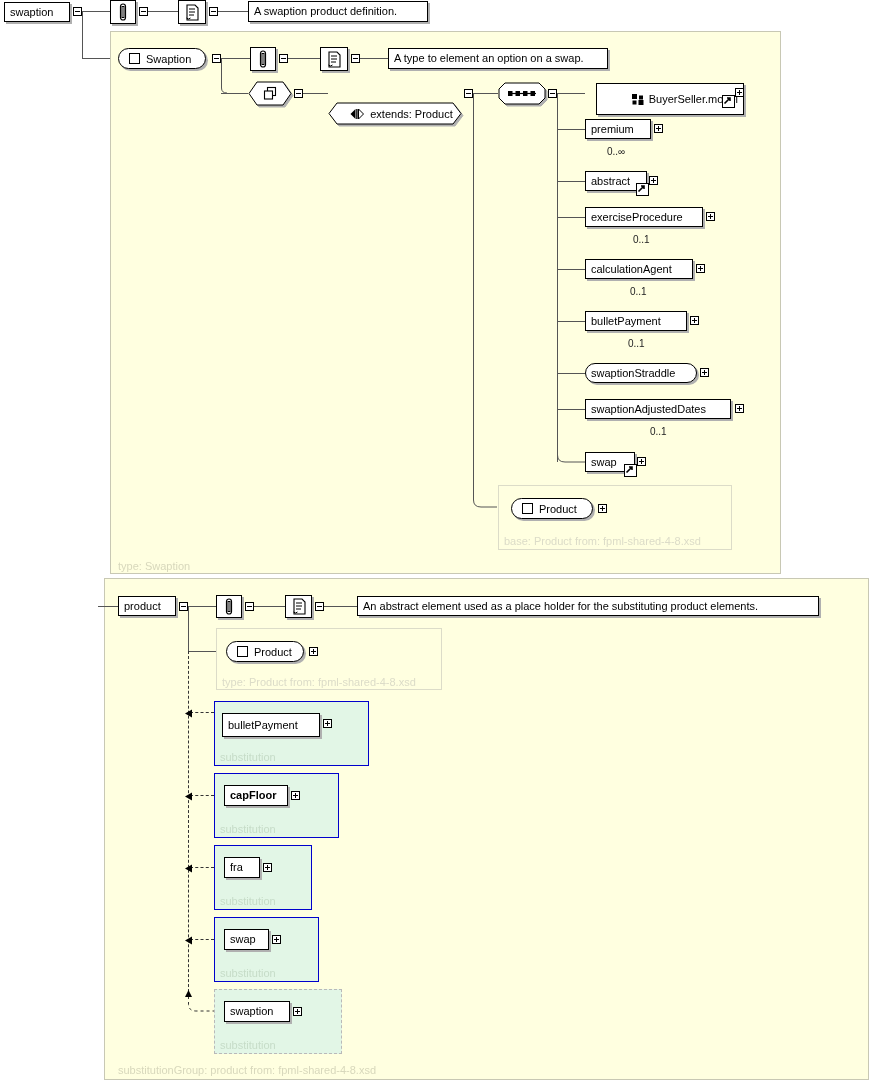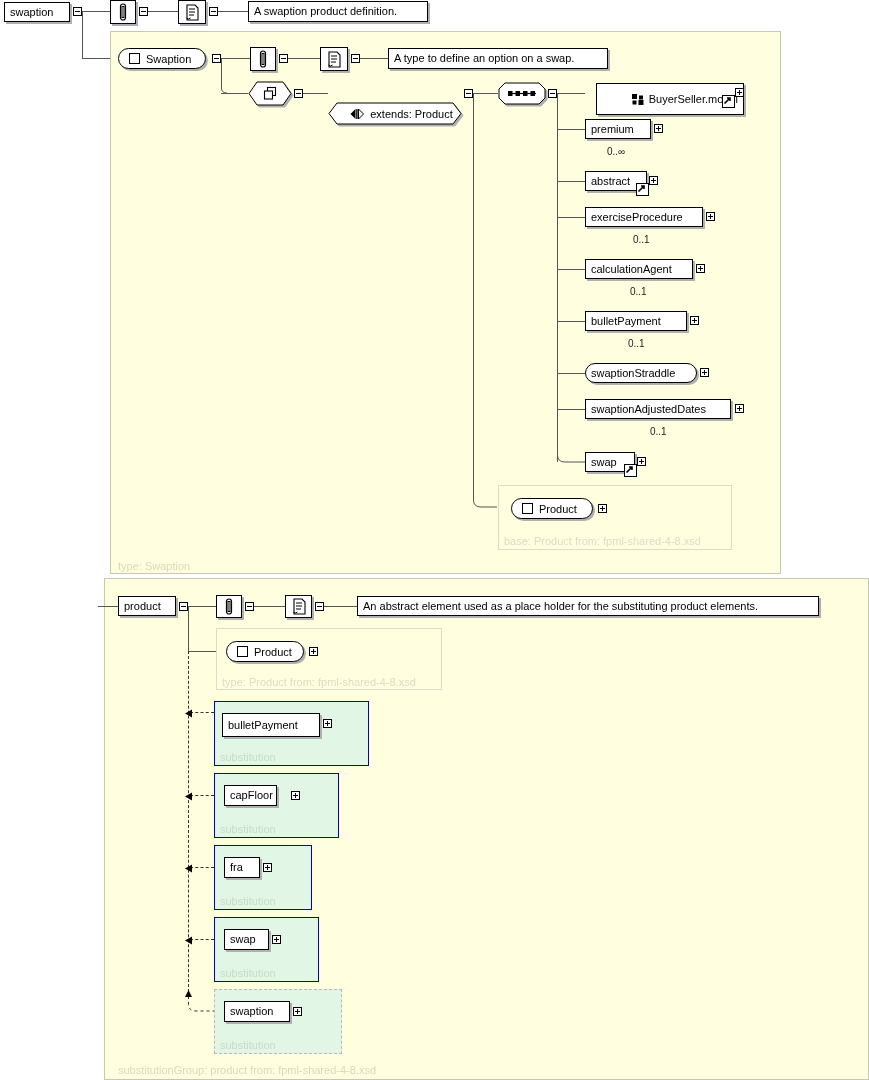--- a/index.html
+++ b/index.html
@@ -163,21 +163,21 @@
       <path d="M1.5 14 q2 2 4 0" stroke="#000" stroke-width="1" fill="none"></path>
     </svg>
   </span>
 </div>
 <div class="tog" style="left:351px;top:54px;">
     <i class="hbar"></i>
   </div>
 <div class="ln lnh" style="left:360px;top:58px;width:28px;"></div>
 
 <div class="nbox" style="left:388px;top:48px;width:220px;height:21px;">
-  <span>A type to define an option on a swap.</span>
+  <span>A type to element an option on a swap.</span>
 </div>
 
 <div class="ln lnv" style="left:221px;top:58px;height:28px;"></div>
 <div class="ln lnh" style="left:221px;top:93px;width:27px;"></div>
 <div class="abs" style="left:215px;top:58px;width:14px;height:40px;">
   <svg width="14" height="40" viewBox="0 0 14 40">
       <path d="M6.5 0 V30 Q6.5 35 12 35" stroke="#555" fill="none" stroke-width="1"></path>
     </svg>
 </div>
 
@@ -448,21 +448,21 @@
   </div>
 <div class="subs-cap" style="left:220px;top:751px;">substitution</div>
 
 <div class="dashh" style="left:190px;top:795px;width:24px;"></div>
 <div class="abs" style="left:185px;top:791px;">
   <svg width="8" height="9" viewBox="0 0 8 9">
       <polygon points="0,4.5 7,0.5 7,8.5" fill="#000"></polygon>
     </svg>
 </div>
 <div class="subsbox" style="left:214px;top:773px;width:125px;height:65px;"></div>
-<div class="nbox" style="left:224px;top:785px;width:53px;height:21px;">
+<div class="nbox" style="left:224px;top:785px;width:64px;height:21px;font-weight:bold;">
   <span>capFloor</span>
 </div>
 <div class="plusbtn" style="left:291px;top:791px;">
     <i class="hbar"></i>
     <i class="vbar"></i>
   </div>
 <div class="subs-cap" style="left:220px;top:823px;">substitution</div>
 
 <div class="dashh" style="left:190px;top:867px;width:24px;"></div>
 <div class="abs" style="left:185px;top:863px;">

